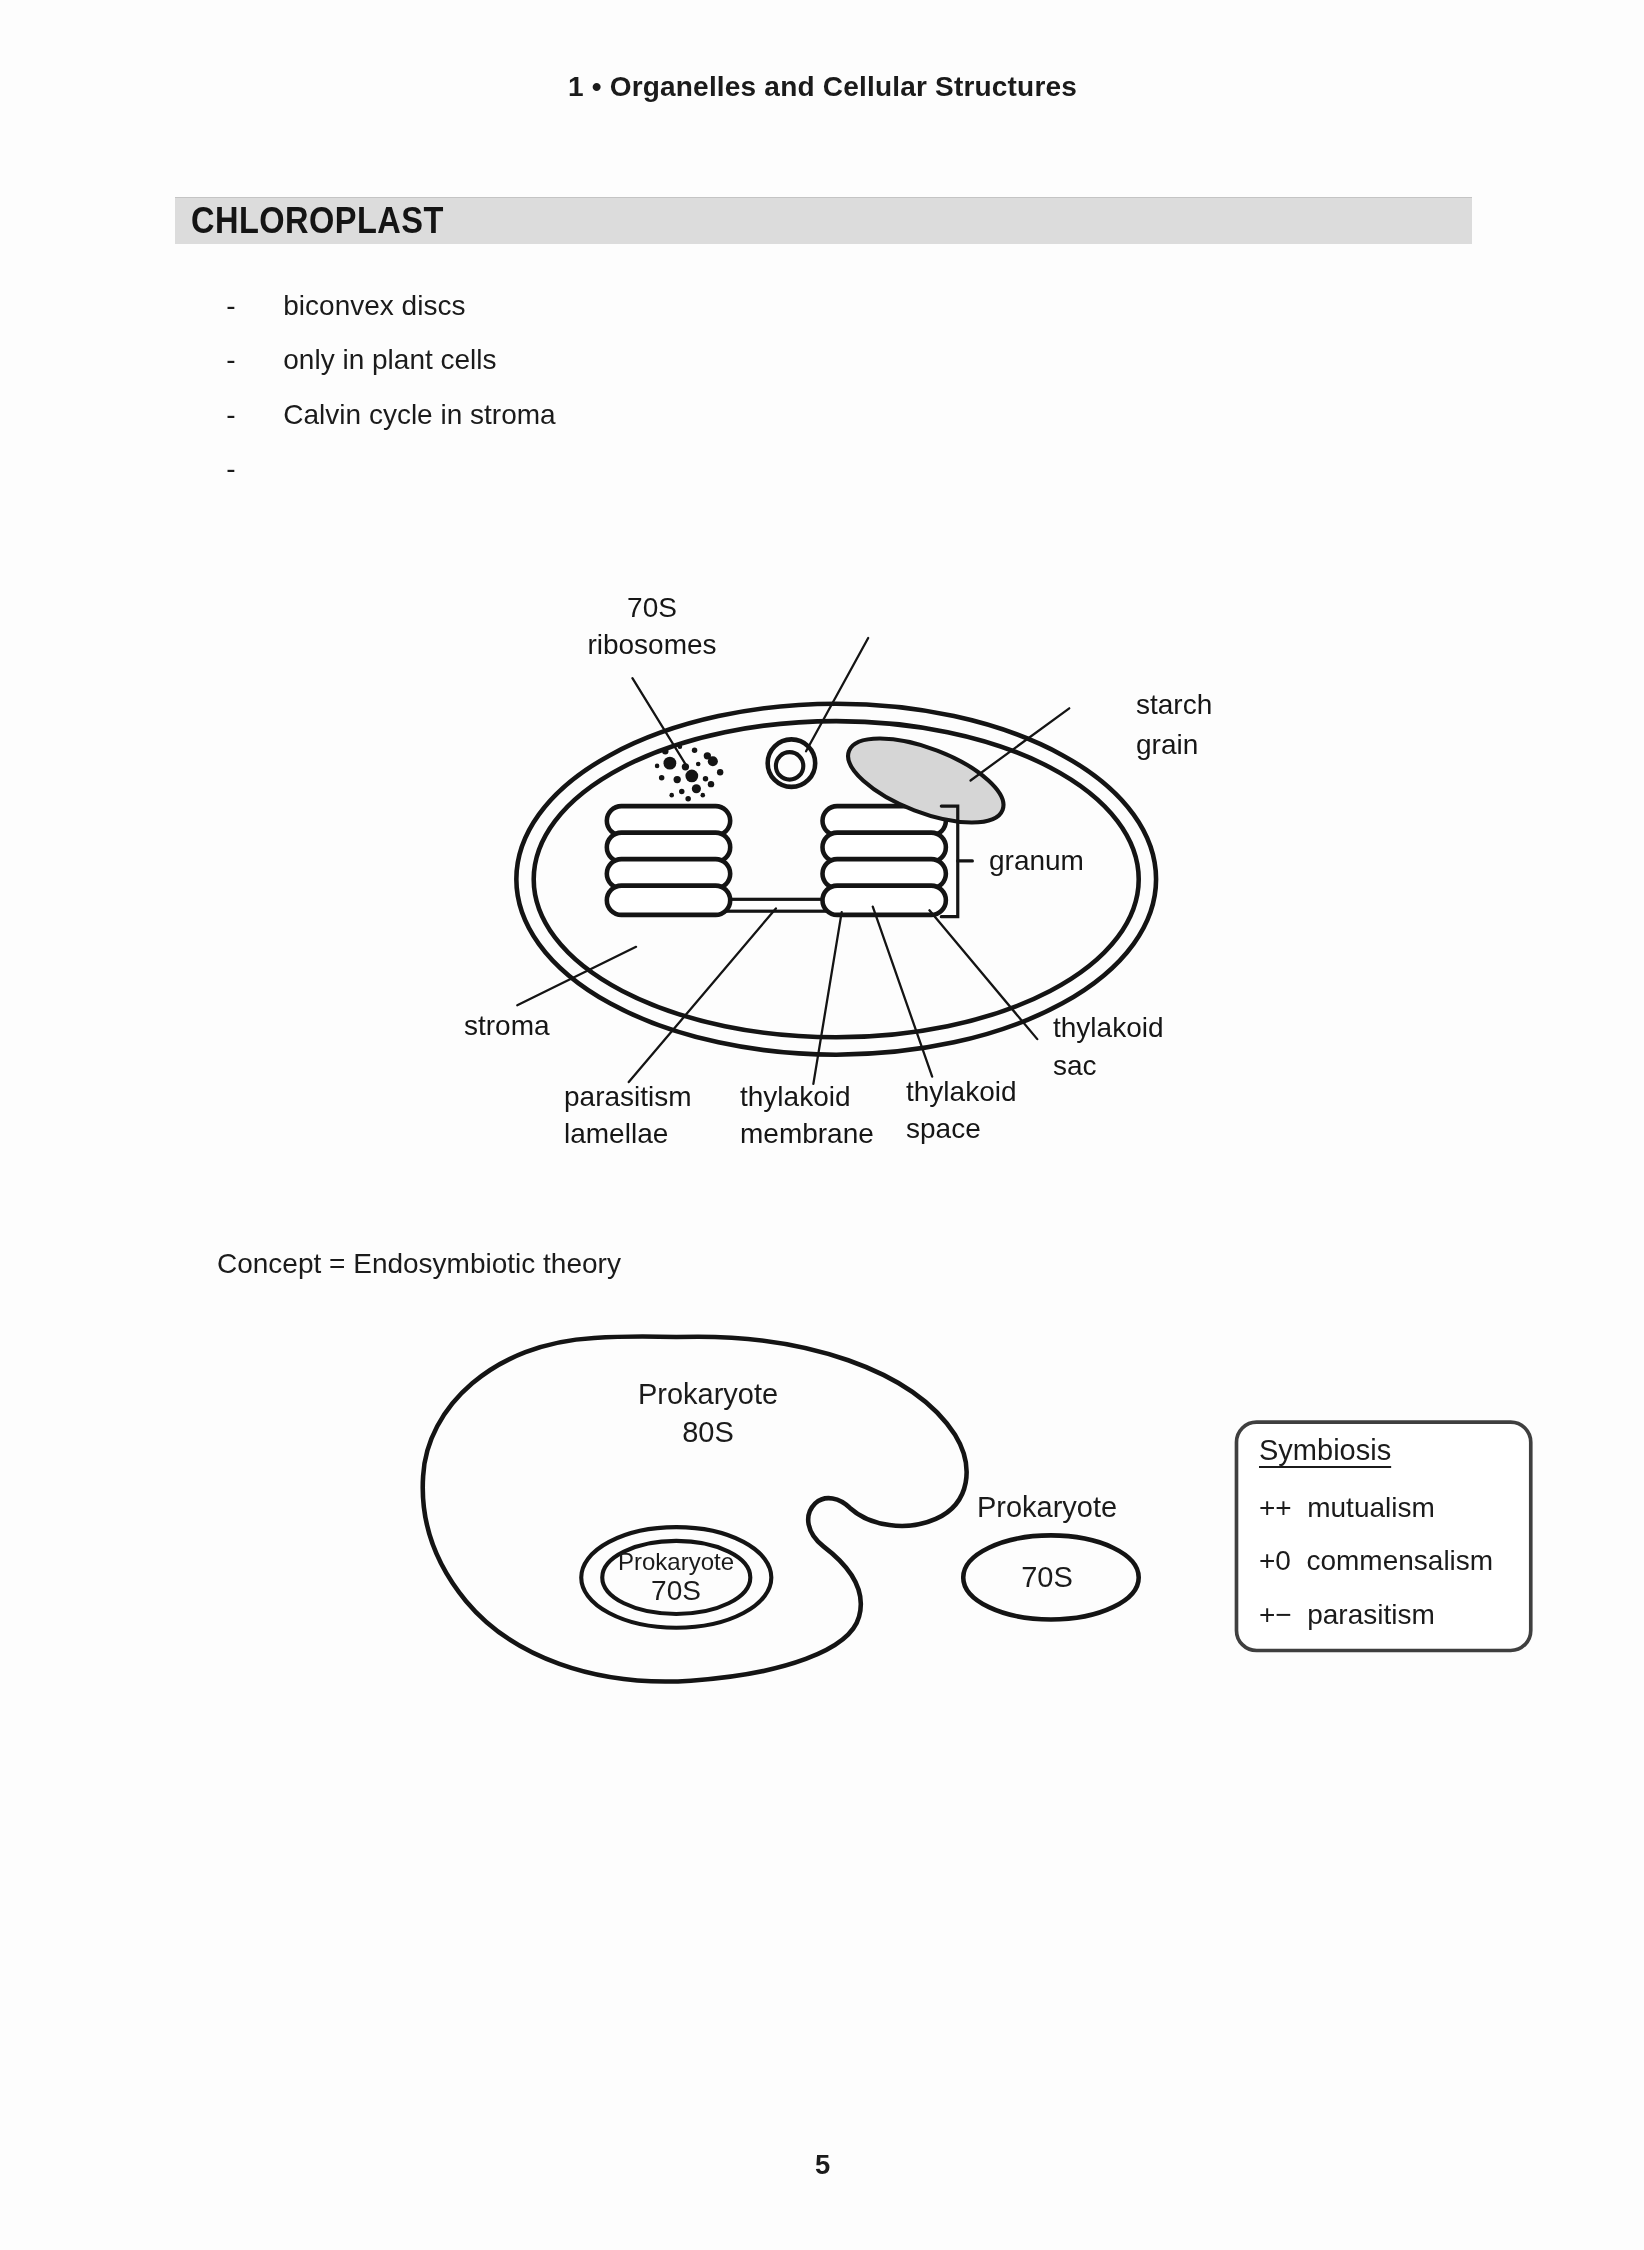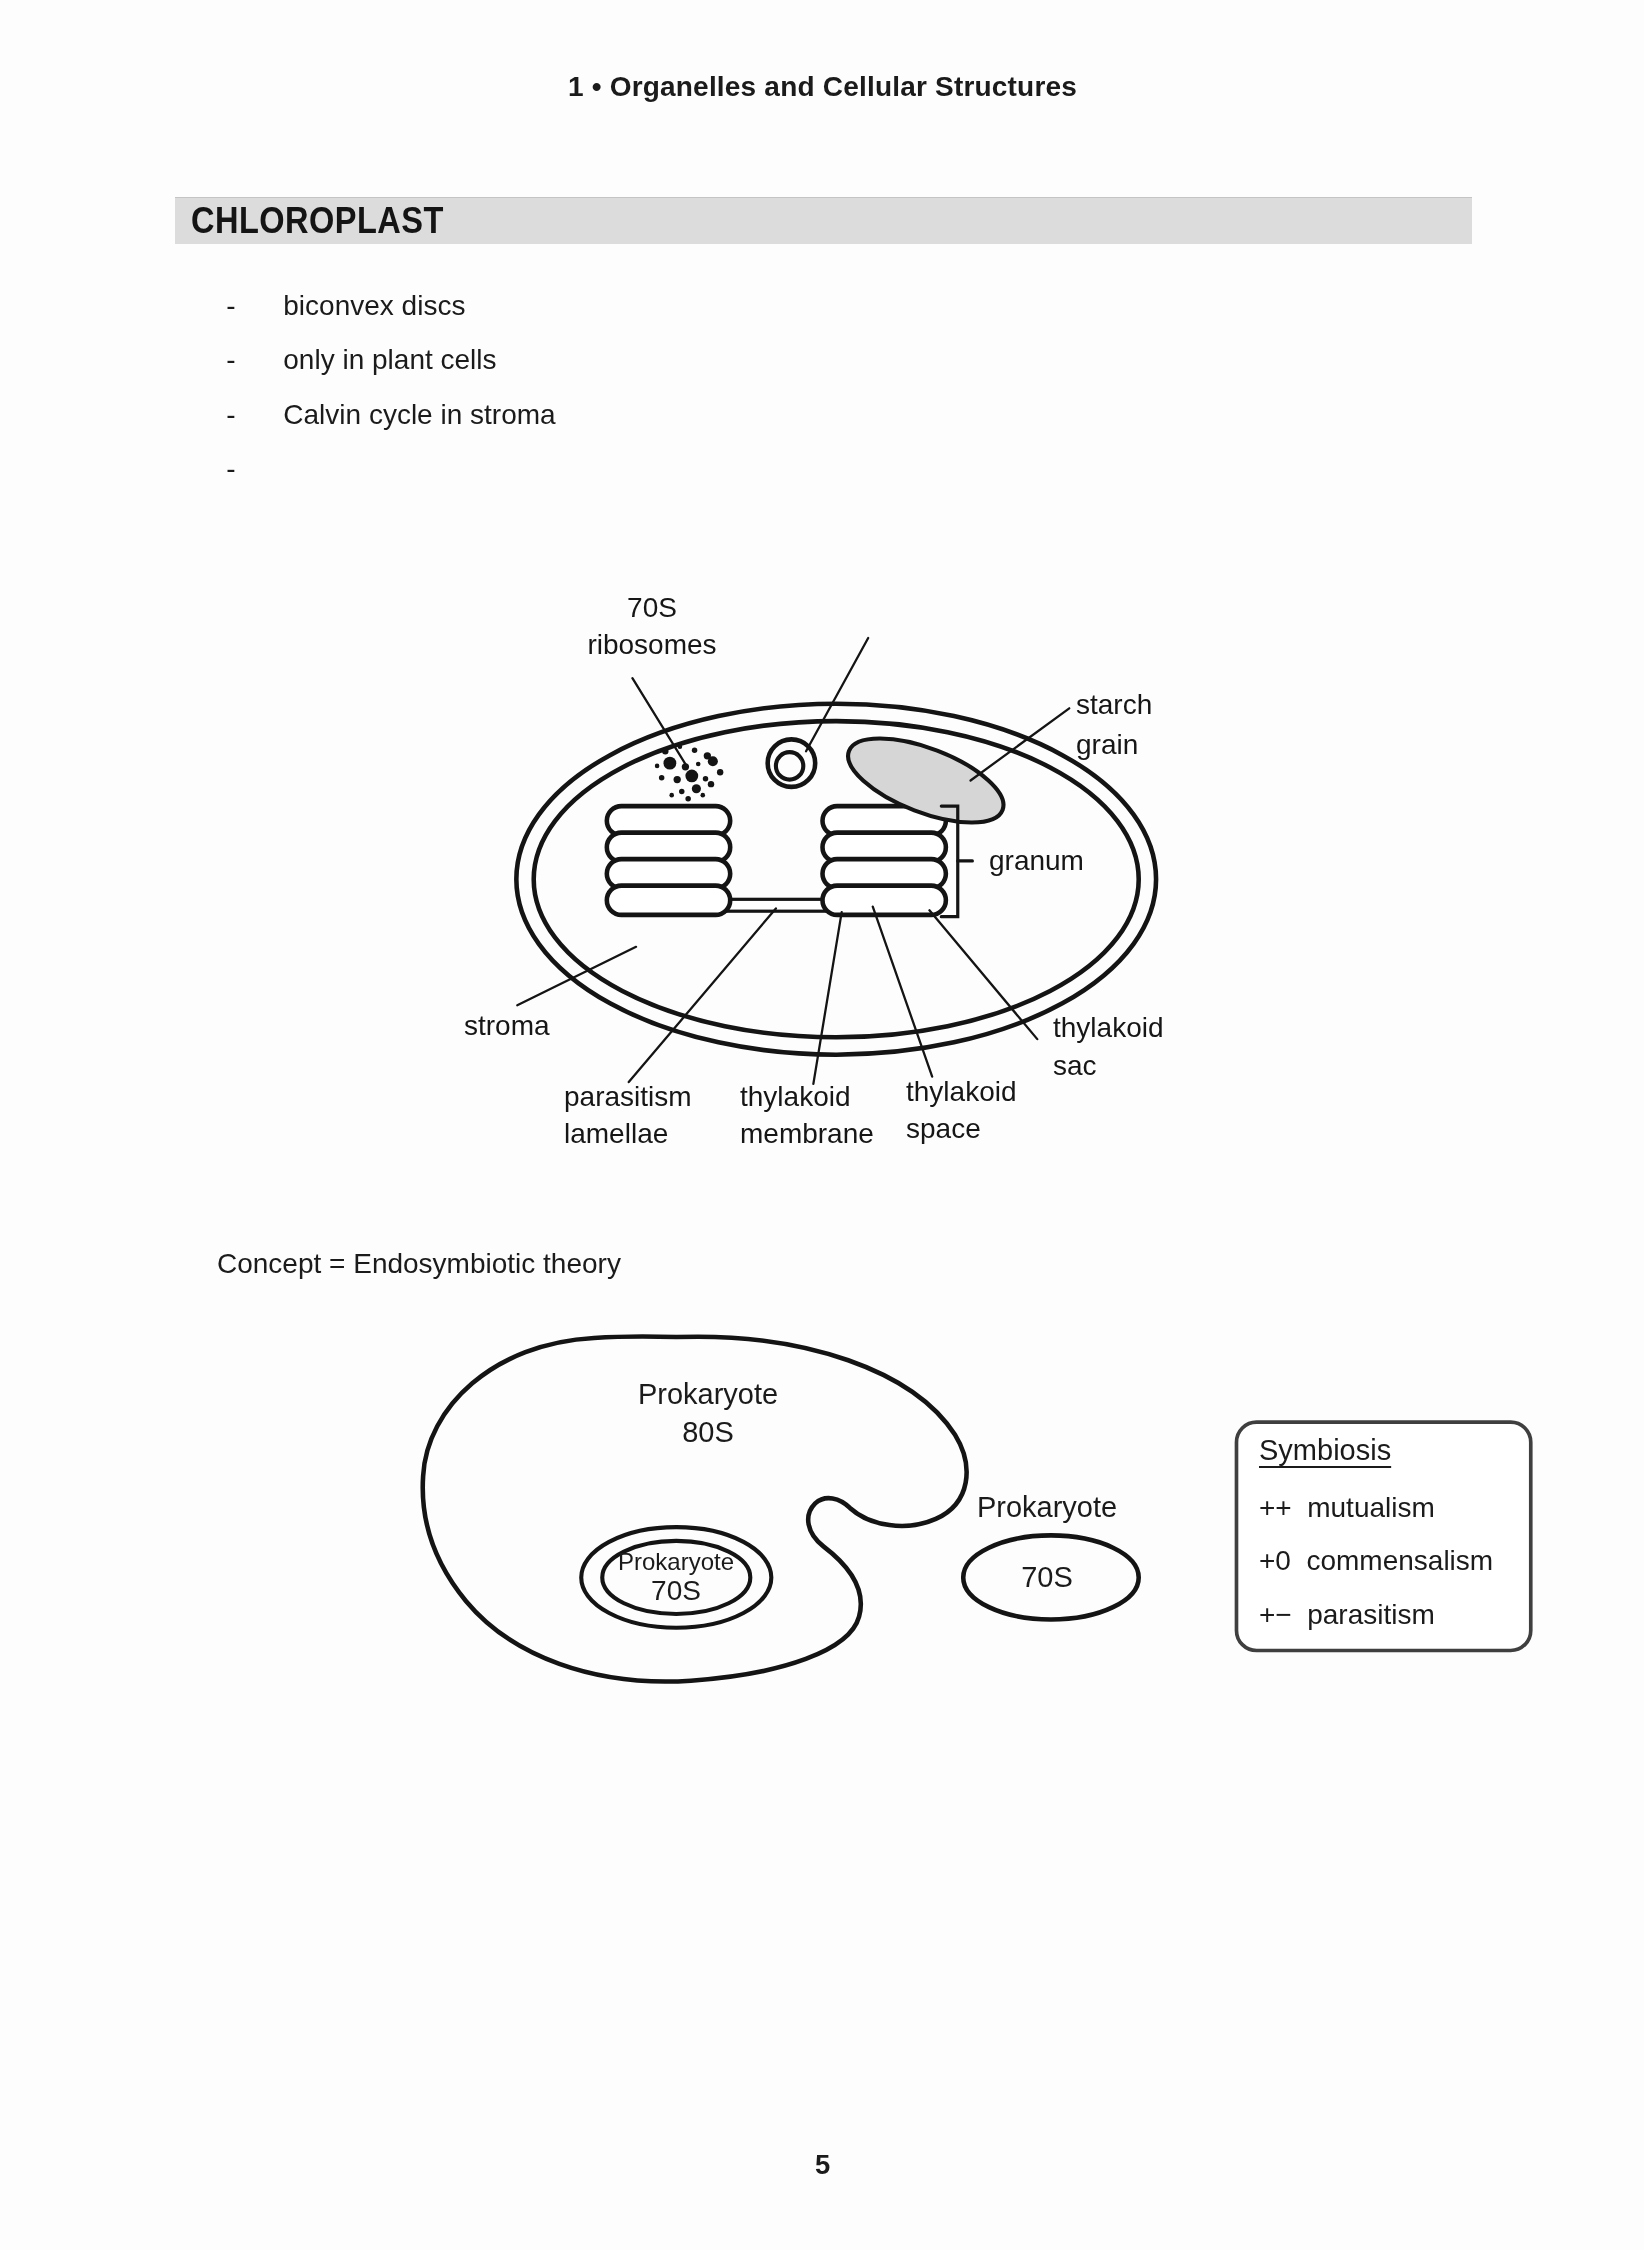--- a/index.html
+++ b/index.html
@@ -144,21 +144,21 @@
         C 680,1462 710,1462 740,1463 Z"></path>
       <ellipse cx="740" cy="1726" rx="104" ry="55" stroke-width="4.5"></ellipse>
       <ellipse cx="740" cy="1726" rx="81" ry="40" stroke-width="4.5"></ellipse>
       <ellipse cx="1150" cy="1726" rx="96" ry="46" stroke-width="5"></ellipse>
       <rect x="1353" y="1556" width="322" height="250" rx="22" stroke="#3f3f3f" stroke-width="4" fill="#ffffff"></rect>
     </g>
   </svg>
 
   <div class="t diag-label ctr lh40" style="left:652px; top:589px">70S
 ribosomes</div>
-  <div class="t diag-label lh44" style="left:1076px; top:685px">starch
+  <div class="t diag-label lh44" style="left:1136px; top:685px">starch
 grain</div>
   <div class="t diag-label" style="left:989px; top:842px">granum</div>
   <div class="t diag-label" style="left:464px; top:1007px">stroma</div>
   <div class="t diag-label lh40" style="left:564px; top:1078px">parasitism
 lamellae</div>
   <div class="t diag-label lh40" style="left:740px; top:1078px">thylakoid
 membrane</div>
   <div class="t diag-label lh40" style="left:906px; top:1073px">thylakoid
 space</div>
   <div class="t diag-label" style="left:1053px; top:1009px">thylakoid

